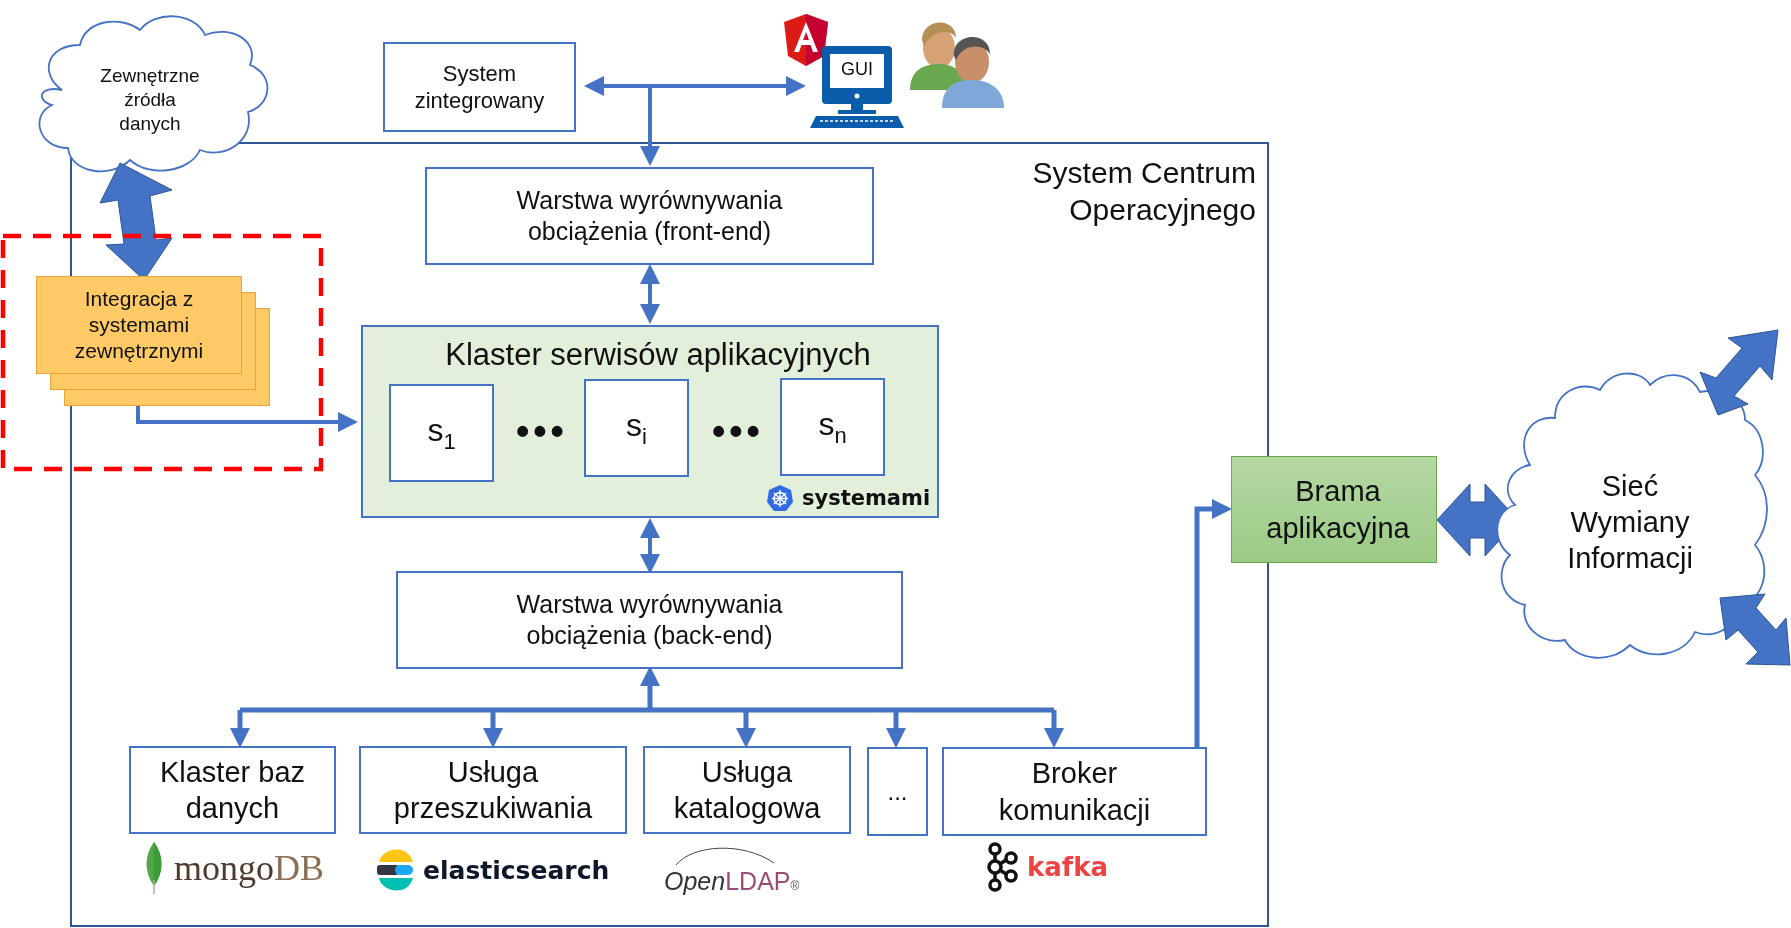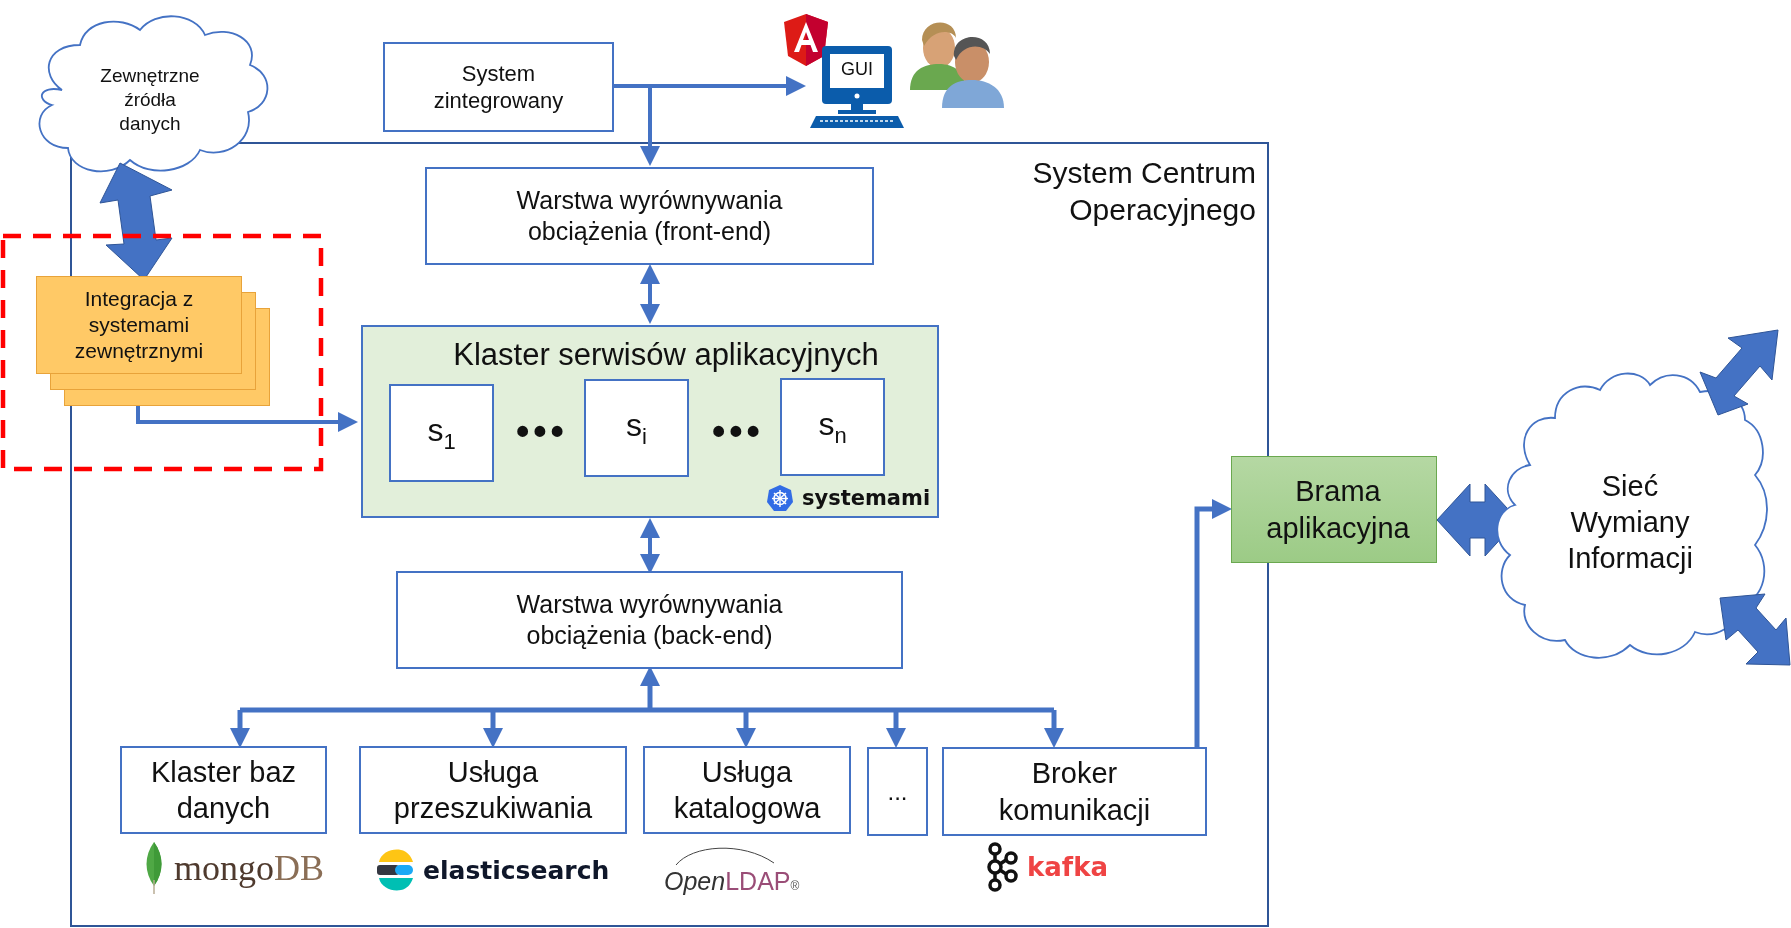--- a/index.html
+++ b/index.html
@@ -76,21 +76,21 @@
   </g>
 
   <path d="M1718,415 L1700,372 L1716,378 L1742,348 L1728,338 L1778,330 L1772,380 L1760,366 L1734,396 L1748,404 z" fill="#4472c4" stroke="#2f5597" stroke-width="1"></path>
   <path d="M1720,598 L1765,594 L1756,608 L1776,630 L1786,618 L1790,665 L1746,664 L1758,652 L1738,630 L1726,640 z" fill="#4472c4" stroke="#2f5597" stroke-width="1"></path>
 </svg>
 
 <div class="lbl" style="left:60px;top:55px;width:180px;height:90px;font-size:19px;">Zewnętrzne
 źródła
 danych</div>
 
-<div class="box lbl" style="left:383px;top:42px;width:231px;height:90px;font-size:22px;">System
+<div class="box lbl" style="left:383px;top:42px;width:193px;height:90px;font-size:22px;">System
 zintegrowany</div>
 
 <div style="position:absolute;left:784px;top:10px;width:240px;height:132px;">
   <svg width="240" height="132" viewBox="0 0 240 132">
     <g>
       <path d="M22,4 L44,12 L40,46 L22,56 L4,46 L0,12 z" fill="#dd1b16"></path>
       <path d="M22,4 L44,12 L40,46 L22,56 z" fill="#c3002f"></path>
       <path d="M22,12 L10,42 L15,42 L17.5,35 L26.5,35 L29,42 L34,42 z M19,30 L22,22 L25,30 z" fill="#fff"></path>
     </g>
     <g>
@@ -120,21 +120,21 @@
 <div class="box lbl" style="left:425px;top:167px;width:449px;height:98px;font-size:25px;">Warstwa wyrównywania
 obciążenia (front-end)</div>
 
 <div class="orange" style="left:64px;top:308px;width:206px;height:98px;"></div>
 <div class="orange" style="left:50px;top:292px;width:206px;height:98px;"></div>
 <div class="orange lbl" style="left:36px;top:276px;width:206px;height:98px;font-size:21px;">Integracja z
 systemami
 zewnętrznymi</div>
 
 <div class="cluster" style="left:361px;top:325px;width:578px;height:193px;">
-  <div class="lbl" style="left:16px;top:8px;width:100%;height:40px;font-size:31px;">Klaster serwisów aplikacyjnych</div>
+  <div class="lbl" style="left:8px;top:8px;width:100%;height:40px;font-size:31px;">Klaster serwisów aplikacyjnych</div>
 </div>
 <div class="svc" style="left:389px;top:384px;width:105px;height:98px;">
   <span><span>s</span><sub>1</sub></span>
 </div>
 <div class="dots" style="left:516px;top:410px;">•••</div>
 <div class="svc" style="left:584px;top:379px;width:105px;height:98px;">
   <span><span>s</span><sub>i</sub></span>
 </div>
 <div class="dots" style="left:712px;top:410px;">•••</div>
 <div class="svc" style="left:780px;top:378px;width:105px;height:98px;">
@@ -150,21 +150,21 @@
       <line x1="8" y1="9" x2="20" y2="20"></line>
         <line x1="20" y1="9" x2="8" y2="20"></line>
     </g>
   </svg>
   <span style="font-weight:bold;font-size:21px;font-family:'DejaVu Sans',sans-serif;">systemami</span>
 </div>
 
 <div class="box lbl" style="left:396px;top:571px;width:507px;height:98px;font-size:25px;">Warstwa wyrównywania
 obciążenia (back-end)</div>
 
-<div class="box lbl" style="left:120px;top:746px;width:207px;height:88px;font-size:29px;line-height:1.25;">Klaster baz
+<div class="box lbl" style="left:129px;top:746px;width:207px;height:88px;font-size:29px;line-height:1.25;">Klaster baz
 danych</div>
 <div class="box lbl" style="left:359px;top:746px;width:268px;height:88px;font-size:29px;line-height:1.25;">Usługa
 przeszukiwania</div>
 <div class="box lbl" style="left:643px;top:746px;width:208px;height:88px;font-size:29px;line-height:1.25;">Usługa
 katalogowa</div>
 <div class="box lbl" style="left:867px;top:747px;width:61px;height:89px;font-size:24px;">...</div>
 <div class="box lbl" style="left:942px;top:747px;width:265px;height:89px;font-size:29px;line-height:1.25;">Broker
 komunikacji</div>
 
 <div class="logo" style="left:142px;top:840px;height:56px;">

